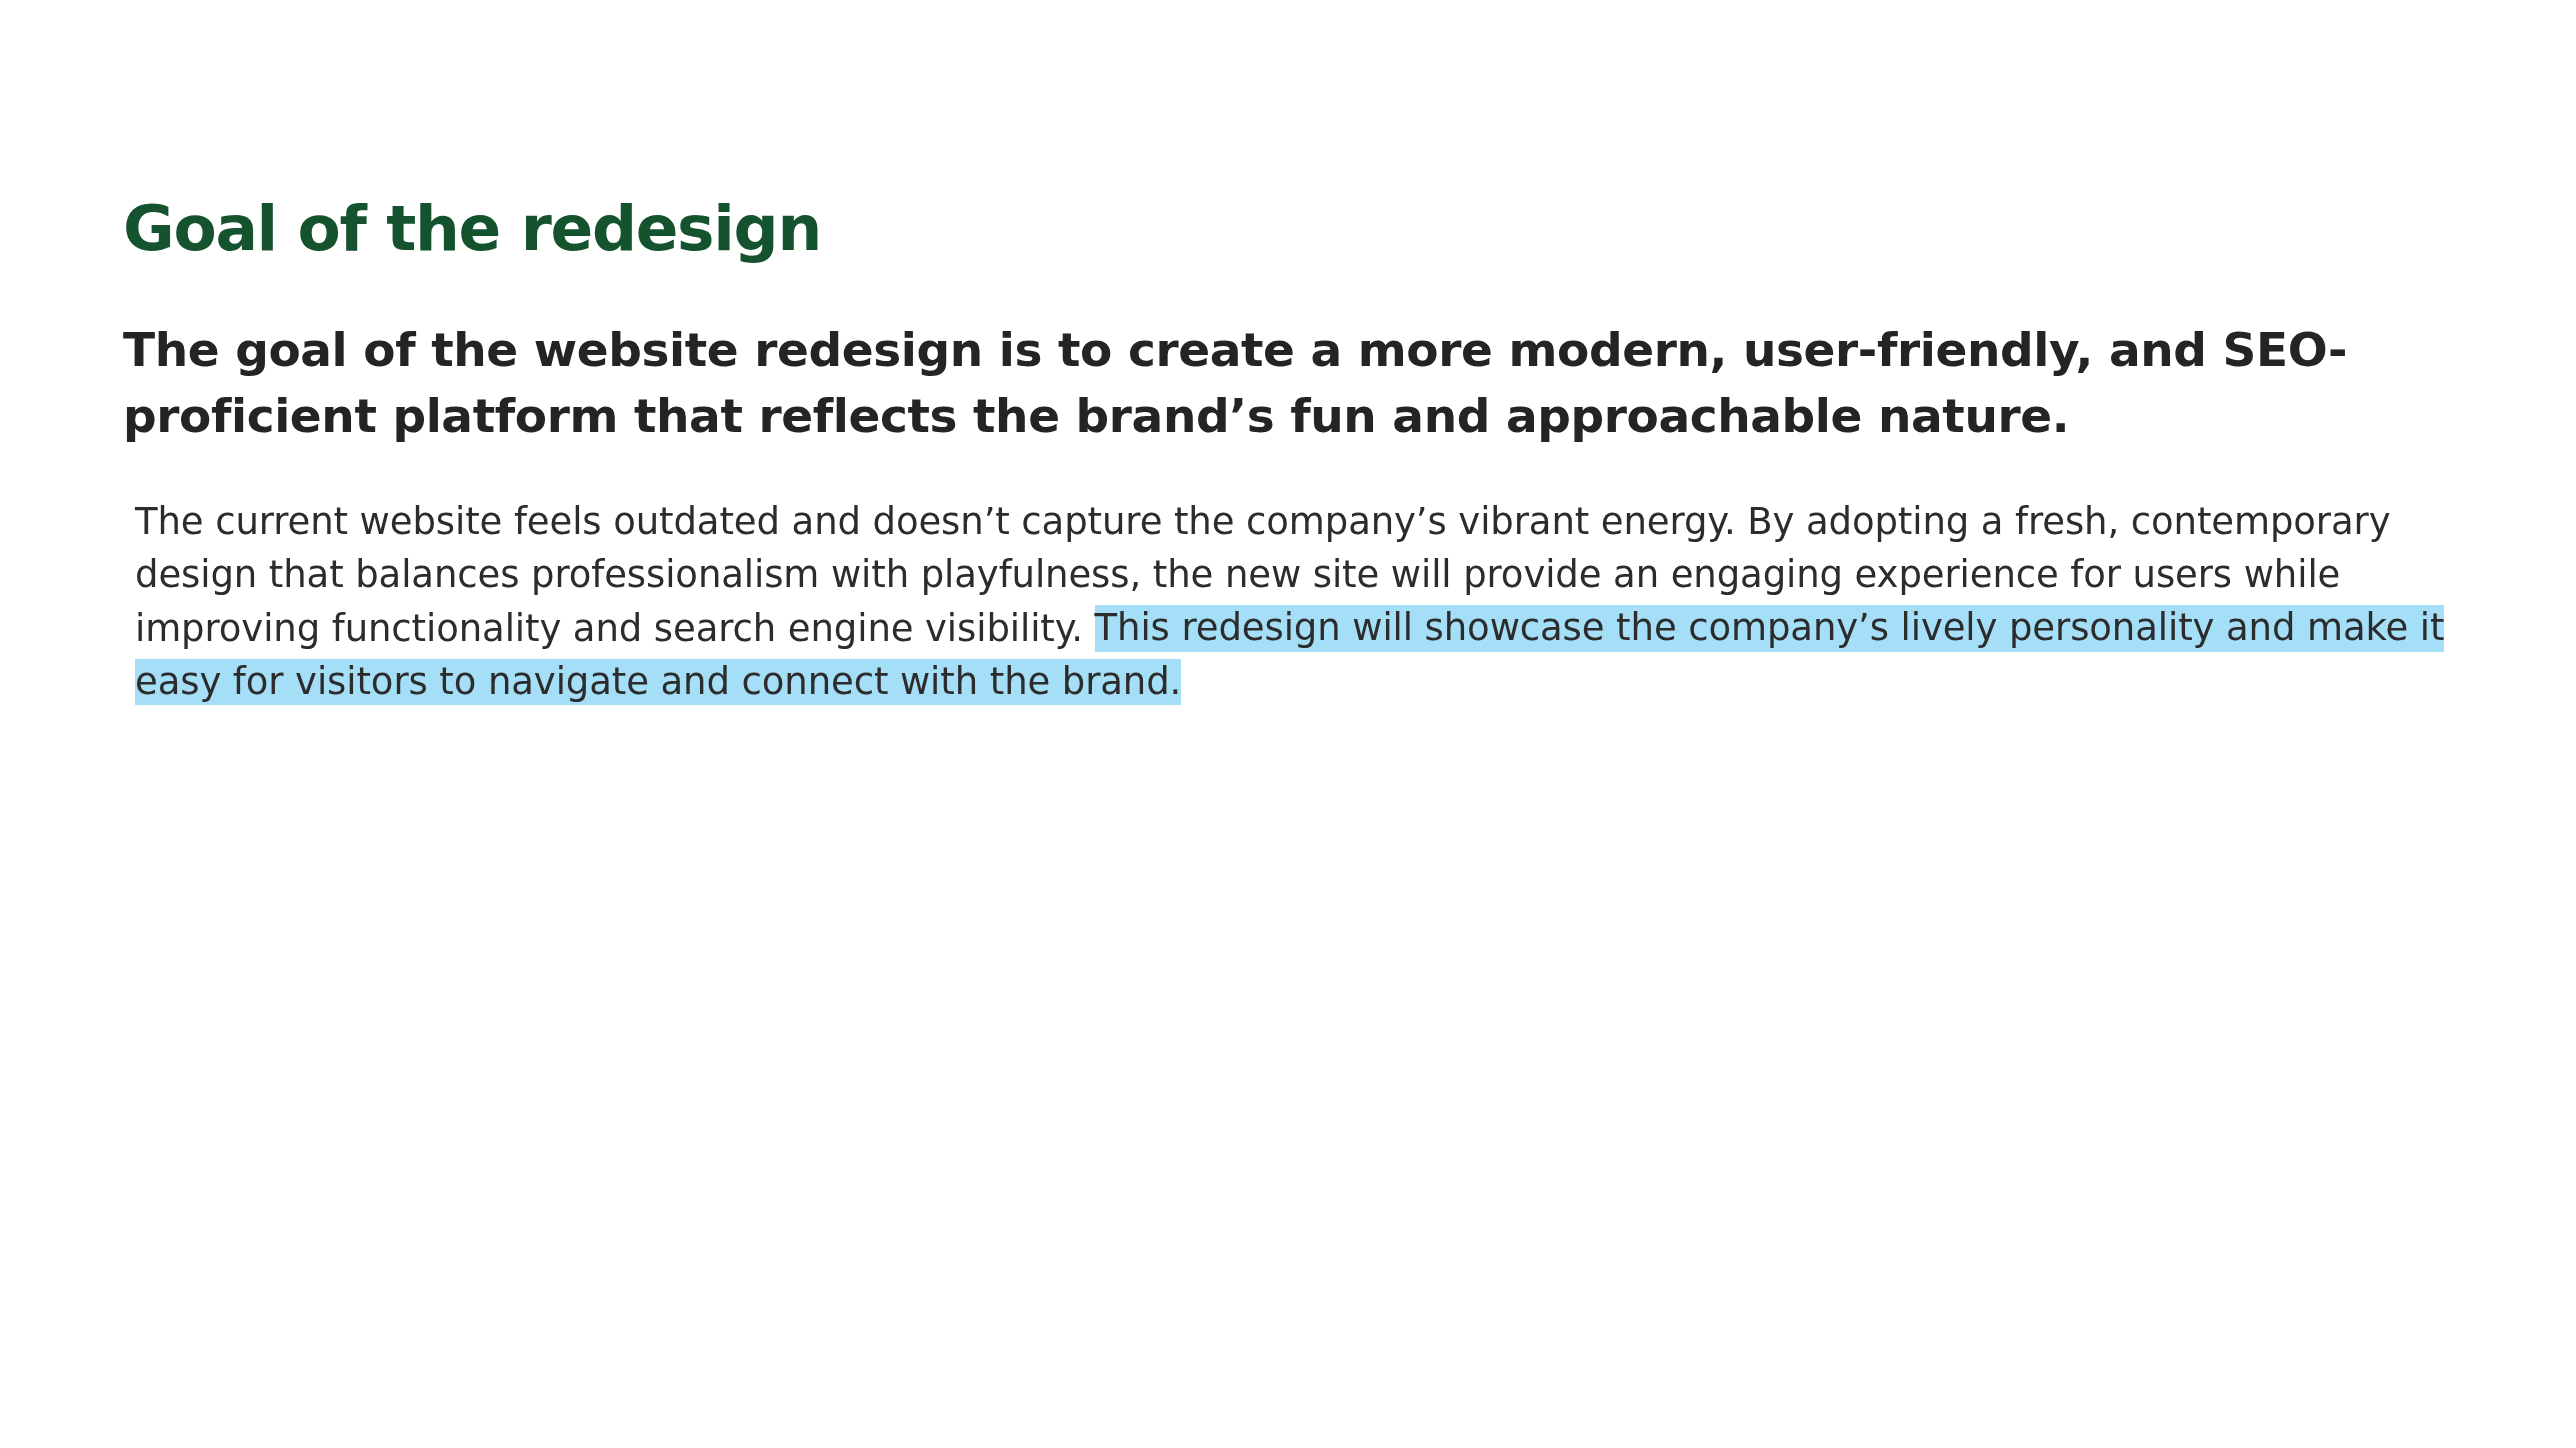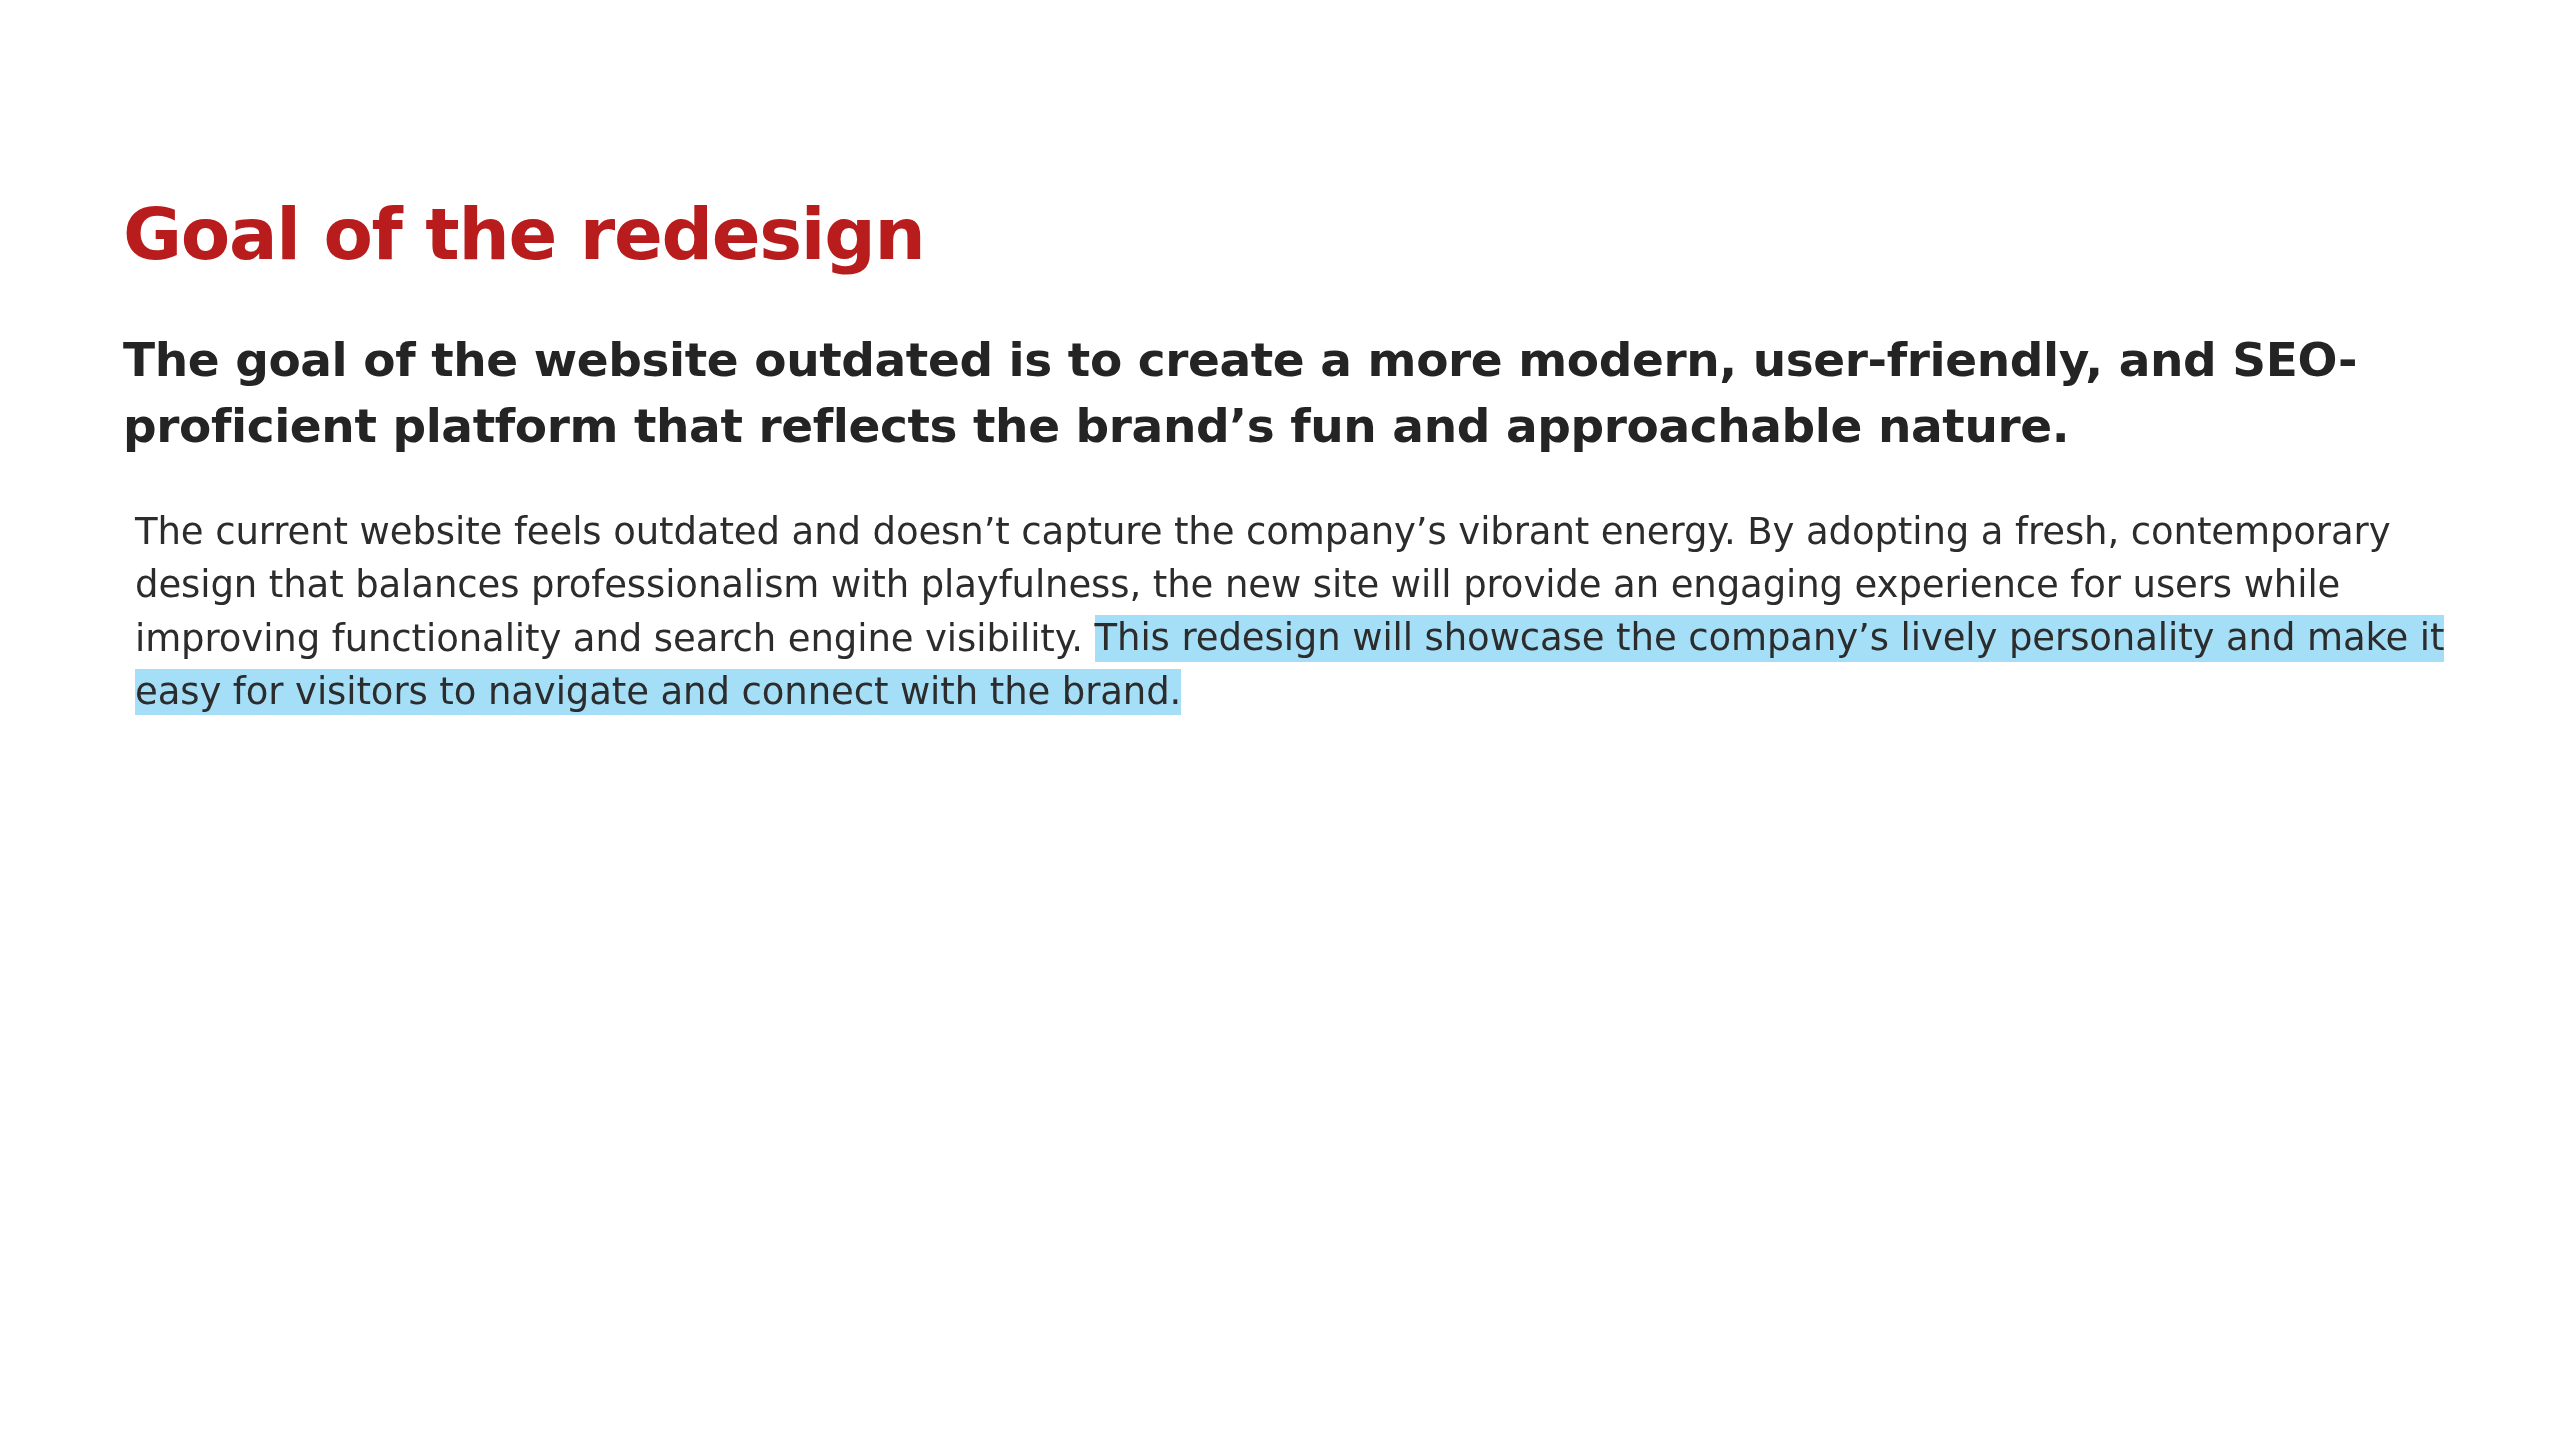--- a/index.html
+++ b/index.html
@@ -25,25 +25,25 @@
 
   .content {
     position: absolute;
     left: 123px;
     top: 194px;
     width: 2339px;
   }
 
   .page-title {
     font-family: "DejaVu Sans", sans-serif;
-    font-size: 72px;
+    font-size: 63px;
     font-weight: 700;
     letter-spacing: -1.3px;
     line-height: 1.12;
-    color: #b91c1c;
+    color: #14532d;
     margin: 0 0 52px 0;
     white-space: nowrap;
   }
 
   .lede {
     font-family: "DejaVu Sans", sans-serif;
     font-size: 47px;
     font-weight: 700;
     letter-spacing: -0.4px;
     line-height: 1.42;
@@ -72,20 +72,20 @@
 </style>
 </head>
 <body>
 
 <div class="slide">
 
   <div class="content">
 
     <h1 class="page-title">Goal of the redesign</h1>
 
-    <p class="lede">The goal of the website outdated is to create a more modern, user-friendly, and SEO-proficient platform that reflects the brand’s fun and approachable nature.</p>
+    <p class="lede">The goal of the website redesign is to create a more modern, user-friendly, and SEO-proficient platform that reflects the brand’s fun and approachable nature.</p>
 
     <p class="body-copy"><span>The current website feels outdated and doesn’t capture the company’s vibrant energy. By adopting a fresh, contemporary design that balances professionalism with playfulness, the new site will provide an engaging experience for users while improving functionality and search engine visibility. </span><span class="highlight">This redesign will showcase the company’s lively personality and make it easy for visitors to navigate and connect with the brand.</span></p>
 
   </div>
 
 </div>
 
 
 </body></html>

